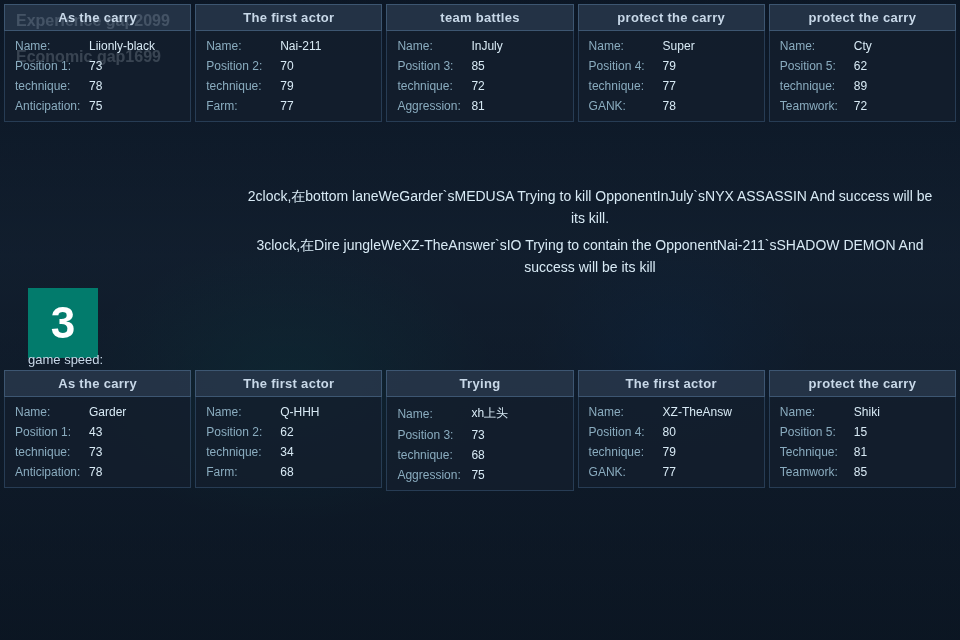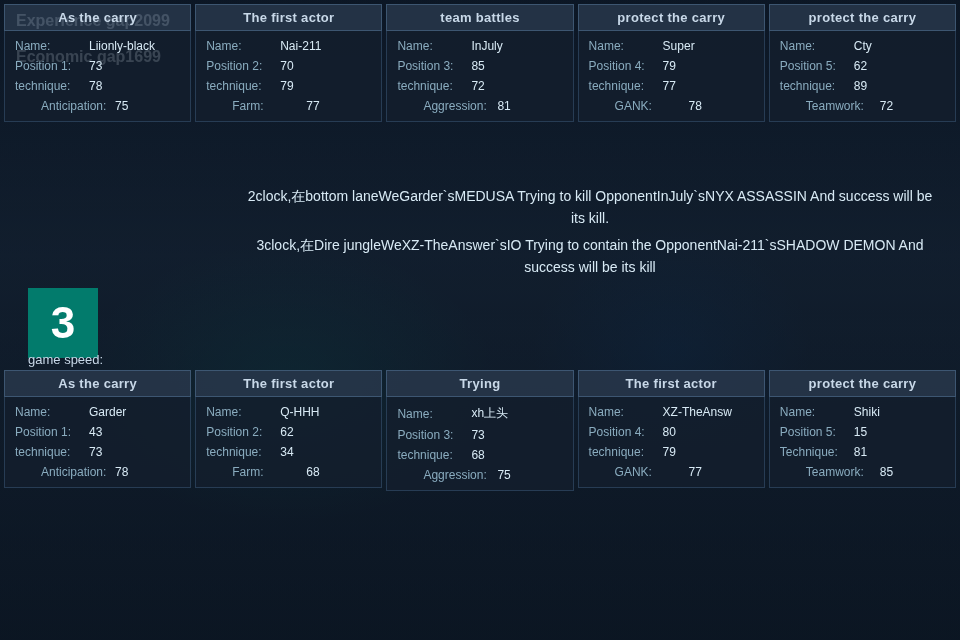--- a/index.html
+++ b/index.html
@@ -74,21 +74,21 @@
       border-top: none;
       padding: 8px 10px;
       color: #b8ccd8;
       font-size: 12px;
     }
     .card-body .row {
       margin-bottom: 6px;
       display: flex;
       align-items: center;
     }
-    .card-body .row:last-child { margin-bottom: 0; margin-left: 26px; }
+    .card-body .row:last-child { margin-bottom: 0; }
     .card-body .label { color: #8aacbf; min-width: 70px; }
     .card-body .value { color: #d8eaf5; font-weight: normal; margin-left: 4px; }
     .left-stats {
       width: 200px;
       padding: 12px 16px;
       color: #e0eef8;
     }
     .left-stats .stat {
       font-size: 16px;
       font-weight: bold;

